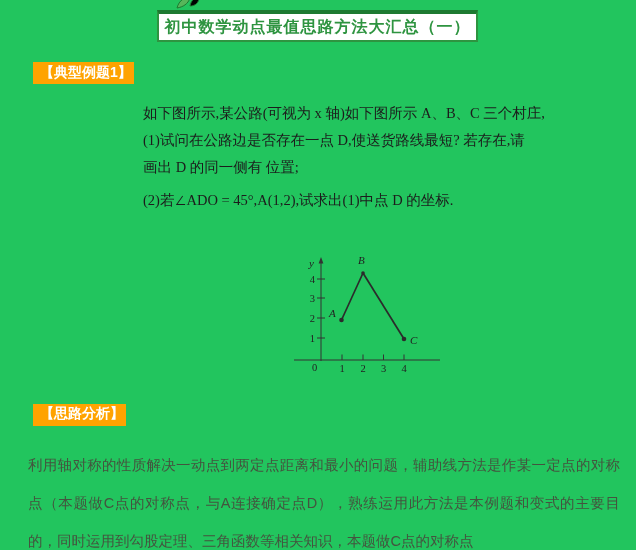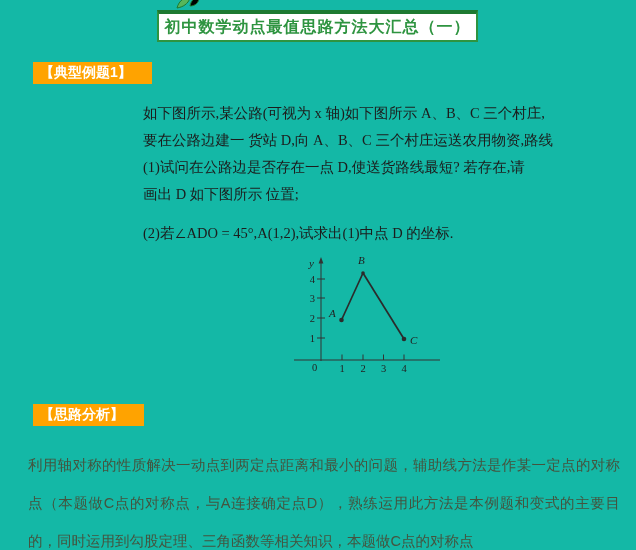--- a/index.html
+++ b/index.html
@@ -1,40 +1,40 @@
 <!DOCTYPE html>
 <html><head>
 <meta charset="utf-8">
 <style>
   html,body { margin:0; padding:0; background:#ffffff; }
   body { width:636px; height:550px; font-family:"Liberation Sans", sans-serif; }
-  .page { position:relative; width:636px; height:550px; background:#14b8a6; overflow:hidden; }
+  .page { position:relative; width:636px; height:550px; background:#22c55e; overflow:hidden; }
 
   .leaf-deco { position:absolute; left:175px; top:-5px; }
 
   .title-box {
     position:absolute; left:157px; top:10px; width:317px; height:26px;
     border:2px solid #2e9440; border-top:4px solid #1d7a31;
     display:flex; align-items:center; justify-content:center; background:#fff;
   }
   .title-text { color:#2e9440; font-weight:bold; font-size:16px; letter-spacing:1px; white-space:nowrap; }
 
   .badge {
     position:absolute; background:#ffa300; color:#ffffff; font-weight:bold;
-    font-size:14px; line-height:19px; padding:1px 20px 2px 7px; white-space:nowrap;
+    font-size:14px; line-height:19px; padding:1px 2px 2px 7px; white-space:nowrap;
   }
   .badge-example { left:33px; top:62px; }
-  .badge-analysis { left:33px; top:404px; }
+  .badge-analysis { left:33px; top:404px;font-family:Liberation Mono, monospace; }
 
   .problem {
     position:absolute; left:143px; top:100px; width:378px;
     font-family:"Liberation Serif", serif; font-size:14.5px; color:#1c1c1c;
   }
   .pline { line-height:27px; white-space:nowrap; }
-  .pline-last { margin-top:12px; }
+  .pline-last { margin-top:6px; }
 
   .figure { position:absolute; left:288px; top:254px; width:155px; height:122px; }
   .fig-font { font-family:"Liberation Serif", serif; }
 
   .analysis-text {
     position:absolute; left:28px; top:446px; width:592px;
     font-size:14.5px; line-height:38px; color:#44543f; text-align:justify;
   }
 </style>
 </head>
@@ -48,23 +48,22 @@
   </svg>
 
   <div class="title-box">
     <span class="title-text">初中数学动点最值思路方法大汇总（一）</span>
   </div>
 
   <div class="badge badge-example">【典型例题1】</div>
 
   <div class="problem">
     <div class="pline">如下图所示,某公路(可视为 x 轴)如下图所示 A、B、C 三个村庄,</div>
-    <div class="pline">要在公路边建一 货站 D,向 A、B、C 三个村庄运送农用物资,路线</div>
     <div class="pline">(1)试问在公路边是否存在一点 D,使送货路线最短? 若存在,请</div>
-    <div class="pline">画出 D 如下图所示 位置;</div>
+    <div class="pline">画出 D 的同一侧有 位置;</div>
     <div class="pline pline-last">(2)若∠ADO = 45°,A(1,2),试求出(1)中点 D 的坐标.</div>
   </div>
 
   <div class="figure">
     <svg width="155" height="122" viewBox="0 0 155 122">
 
       <line x1="33" y1="7" x2="33" y2="107" stroke="#333" stroke-width="1"></line>
       <path d="M33 3 L30.6 9.5 L35.4 9.5 Z" fill="#333"></path>
       <line x1="6" y1="106" x2="152" y2="106" stroke="#333" stroke-width="1"></line>
 

